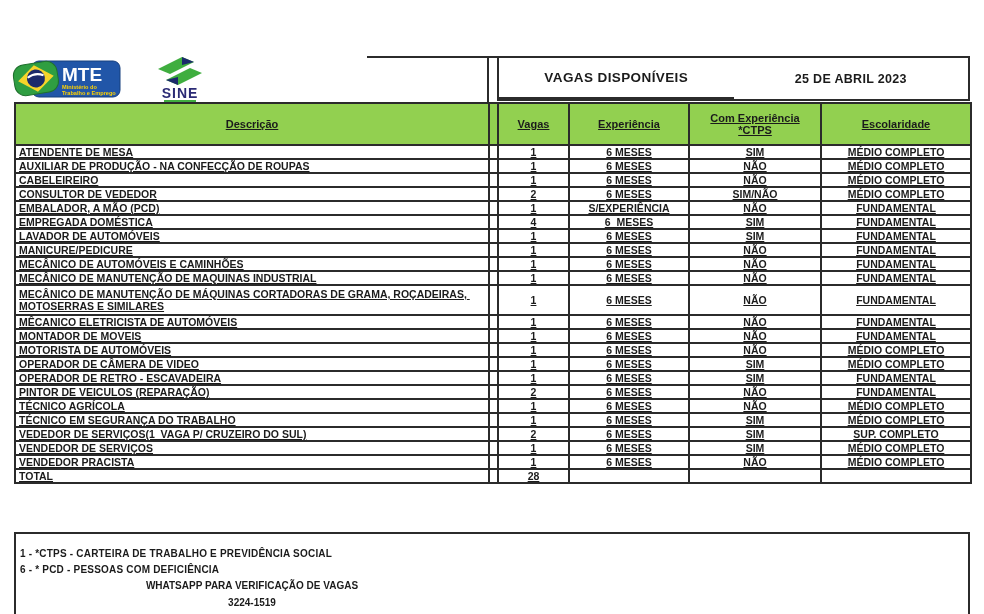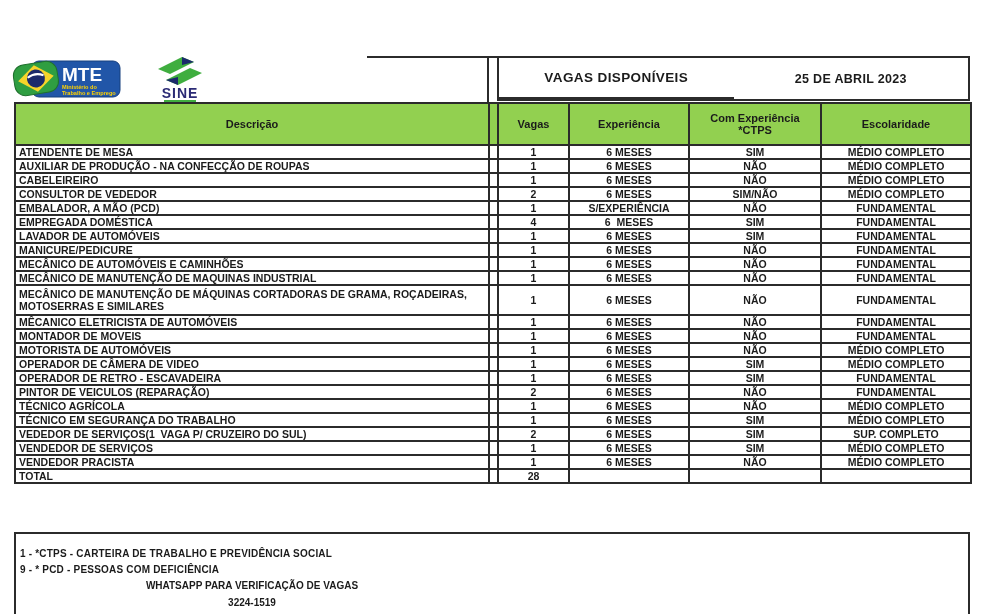--- a/index.html
+++ b/index.html
@@ -22,21 +22,21 @@
     border-left:2px solid var(--border-dark);}
   .title-box{position:absolute;left:497px;top:16px;width:473px;height:45px;
     border:2px solid var(--border-dark);display:flex;flex-direction:row;}
   .title-box .row{flex:1;display:flex;align-items:center;justify-content:center;
     font-weight:bold;}
   .title-box .row.title{border-bottom:2px solid var(--border-dark);font-size:13.5px;letter-spacing:.4px;}
   .title-box .row.date{font-size:12.5px;letter-spacing:.3px;}
 
   
   table.vagas{position:absolute;left:14px;top:62px;width:956px;
-    border-collapse:collapse;table-layout:fixed;}
+    border-collapse:collapse;table-layout:fixed;text-decoration:underline;}
   table.vagas th,table.vagas td{border:2px solid var(--border-dark);
     font-weight:bold;color:var(--text-dark);overflow:hidden;}
   table.vagas th{background:var(--header-green);height:42px;font-size:11px;
     text-align:center;vertical-align:middle;padding:0 6px;}
   table.vagas td{height:13px;font-size:10.5px;line-height:12px;
     vertical-align:middle;white-space:pre-wrap;}
   td.c-desc{text-align:left;padding:0 3px;}
   td.c-center{text-align:center;padding:0 2px;white-space:pre-wrap;}
   tr.tall td{height:30px;}
   tr.total-row td{height:13px;}
@@ -292,21 +292,21 @@
         <td class="c-center">28</td>
         <td class="c-center"></td>
         <td class="c-center"></td>
         <td class="c-center"></td>
       </tr>
     </tbody>
   </table>
 
   <div class="foot-box">
     <div class="note">1 - *CTPS - CARTEIRA DE TRABALHO E PREVIDÊNCIA SOCIAL</div>
-    <div class="note">9 - * PCD - PESSOAS COM DEFICIÊNCIA</div>
+    <div class="note">6 - * PCD - PESSOAS COM DEFICIÊNCIA</div>
     <div class="foot-center">
       <div>WHATSAPP PARA VERIFICAÇÃO DE VAGAS</div>
       <div>
           <div class="phone">3224-1519</div>
           <div class="phone">3223-6502</div>
           <div class="phone">3224-5094</div>
         </div>
     </div>
   </div>
 

